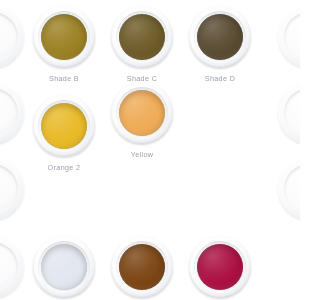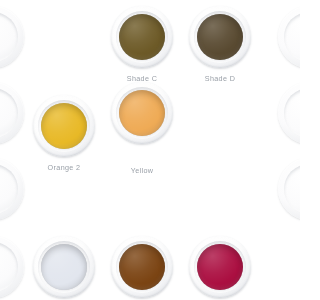--- a/index.html
+++ b/index.html
@@ -134,39 +134,45 @@
 <body style="background: rgb(255, 255, 255);">
 
 <div id="swatch-board">
     <div class="edge-pan" style="left: -38px; top: 6px;"></div>
     <div class="edge-pan" style="left: -38px; top: 82px;"></div>
     <div class="edge-pan" style="left: -38px; top: 158px;"></div>
     <div class="edge-pan" style="left: -38px; top: 236px;"></div>
     <div class="edge-pan" style="left: 278px; top: 6px;"></div>
     <div class="edge-pan" style="left: 278px; top: 82px;"></div>
     <div class="edge-pan" style="left: 278px; top: 158px;"></div>
+    <div class="swatch-cell" style="left: 25px; top: 6px;">
+      <div class="pan">
+        <div class="pigment" style="background-color: rgb(155, 128, 35);"></div>
+      </div>
+      <div class="swatch-label">Shade B</div>
+    </div>
     <div class="swatch-cell" style="left: 103px; top: 6px;">
       <div class="pan">
         <div class="pigment" style="background-color: rgb(109, 90, 39);"></div>
       </div>
       <div class="swatch-label">Shade C</div>
     </div>
     <div class="swatch-cell" style="left: 181px; top: 6px;">
       <div class="pan">
         <div class="pigment" style="background-color: rgb(89, 74, 49);"></div>
       </div>
       <div class="swatch-label">Shade D</div>
     </div>
     <div class="swatch-cell" style="left: 25px; top: 95px;">
       <div class="pan">
         <div class="pigment" style="background-color: rgb(232, 185, 39);"></div>
       </div>
       <div class="swatch-label">Orange 2</div>
     </div>
-    <div class="swatch-cell" style="left: 103px; top: 82px; gap: 16px;">
+    <div class="swatch-cell" style="left: 103px; top: 82px;">
       <div class="pan">
         <div class="pigment" style="background-color: rgb(239, 171, 86);"></div>
       </div>
       <div class="swatch-label">Yellow</div>
     </div>
     <div class="swatch-cell" style="left: 25px; top: 236px;">
       <div class="pan">
         <div class="pigment" style="background-color: rgb(226, 230, 238);"></div>
       </div>
     </div>

